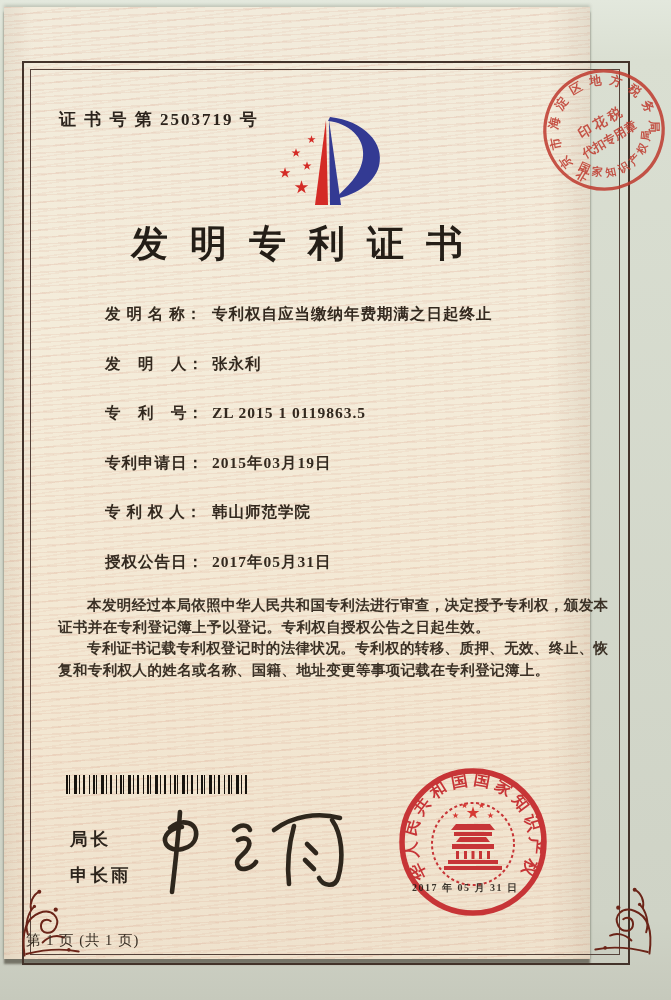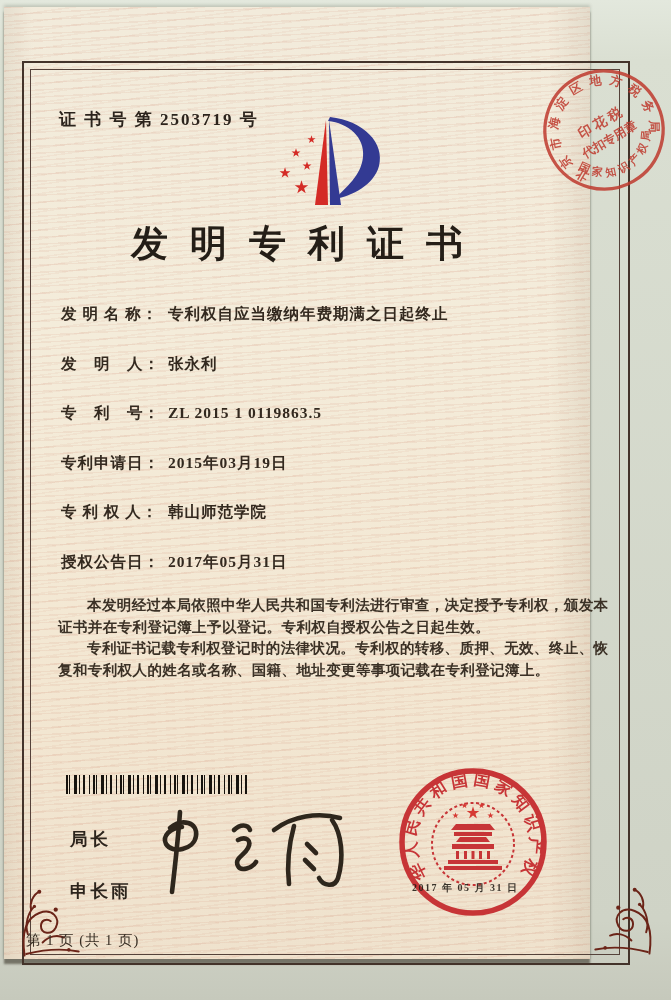--- a/index.html
+++ b/index.html
@@ -20,36 +20,36 @@
   .frame-outer{position:absolute;left:18px;top:54px;width:604px;height:900px;border:2.5px solid #43332a;}
   .frame-inner{position:absolute;left:26px;top:62px;width:588px;height:884px;border:1px solid #55423a;}
   .cert-no{position:absolute;left:55px;top:101px;font-size:17px;letter-spacing:2px;color:#2c241d;font-weight:bold;}
   .logo{position:absolute;left:262px;top:92px;}
   .title{
     position:absolute;left:0;top:212px;width:100%;text-align:center;
     font-size:37px;font-weight:bold;color:#241e17;letter-spacing:22px;text-indent:22px;
   }
   .fields{position:absolute;left:57px;top:297px;width:540px;font-size:15.5px;color:#33291f;}
   .field-row{margin-bottom:28.5px;letter-spacing:1px;white-space:nowrap;font-weight:bold;}
-  .field-label{display:inline-block;min-width:102px;}
+  .field-label{display:inline-block;min-width:102px;margin-left:44px;}
   .field-value{display:inline-block;}
   .paras{position:absolute;left:54px;top:588px;width:560px;font-size:14.5px;line-height:21.5px;color:#3b3126;font-weight:bold;}
   .paras p{margin:0;text-indent:2em;letter-spacing:.4px;font-family:Liberation Serif, serif;}
   .barcode{
     position:absolute;left:62px;top:768px;width:183px;height:19px;
     background:repeating-linear-gradient(90deg,
       #17130e 0 2px,transparent 2px 3px,
       #17130e 3px 4px,transparent 4px 8px,
       #17130e 8px 11px,transparent 11px 13px,
       #17130e 13px 14px,transparent 14px 17px,
       #17130e 17px 19px,transparent 19px 23px,
       #17130e 23px 24px,transparent 24px 27px);
   }
   .officer{position:absolute;left:66px;top:820px;font-size:17.5px;color:#2c241c;font-weight:bold;}
-  .officer .t{margin-bottom:28px;letter-spacing:3px;}
+  .officer .t{margin-bottom:12px;letter-spacing:3px;}
   .officer .n{letter-spacing:3px;}
   .signature{position:absolute;left:138px;top:793px;}
   .seal{position:absolute;left:389px;top:755px;opacity:.92;}
   .seal-date{position:absolute;left:408px;top:874px;font-size:10px;letter-spacing:1.5px;color:rgba(32,26,20,.88);font-weight:bold;}
   .stamp{position:absolute;left:525px;top:48px;transform:rotate(-30deg);opacity:.85;}
   .footer{position:absolute;left:22px;top:924px;width:600px;text-align:left;font-size:14.5px;color:#362c22;letter-spacing:1px;}
   .ornament{position:absolute;}
   svg text{font-family:"Liberation Serif","DejaVu Serif",serif;}
 </style>
 </head>

